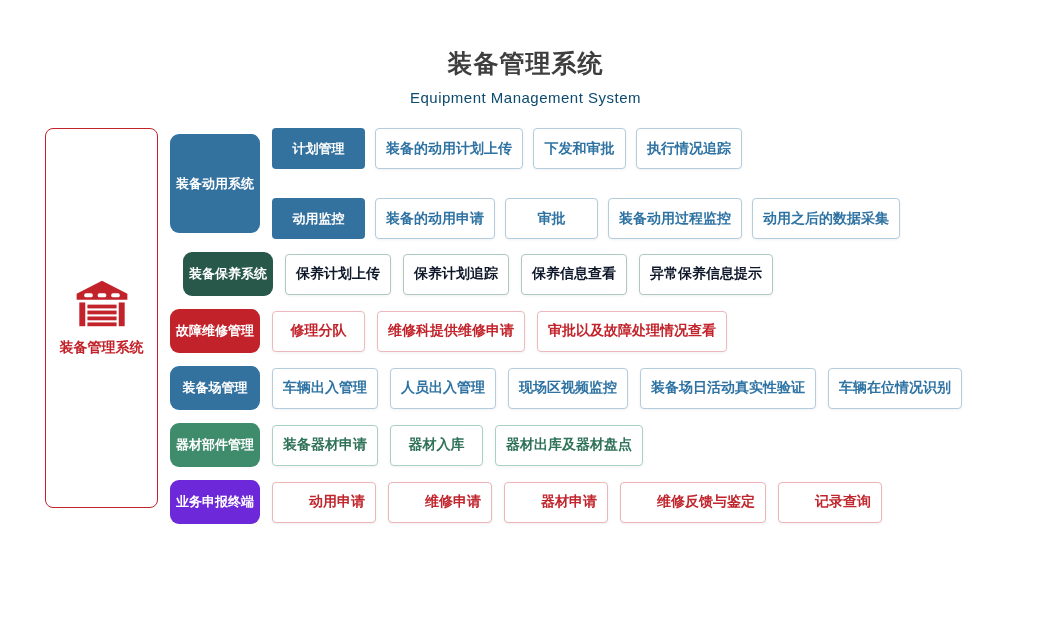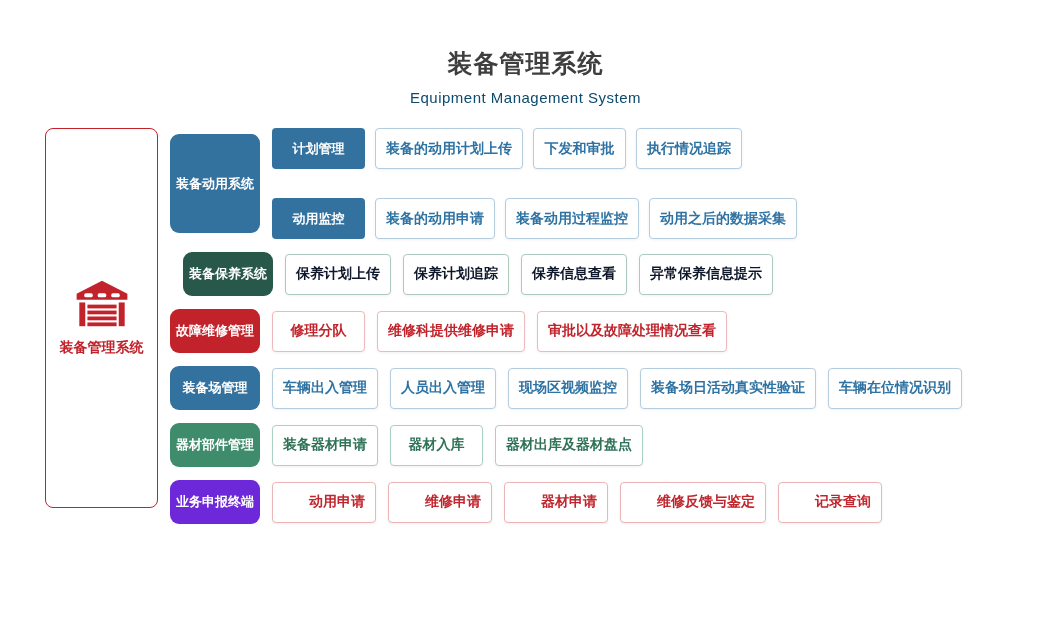--- a/index.html
+++ b/index.html
@@ -106,20 +106,21 @@
         <div class="subrows">
           <div class="subrow">
             <div class="lead bg-blue">计划管理</div>
             <div class="item o-blue">装备的动用计划上传</div>
             <div class="item o-blue">下发和审批</div>
             <div class="item o-blue">执行情况追踪</div>
           </div>
           <div class="subrow">
             <div class="lead bg-blue">动用监控</div>
             <div class="item o-blue">装备的动用申请</div>
+            <div class="item o-blue">审批</div>
             <div class="item o-blue">装备动用过程监控</div>
             <div class="item o-blue">动用之后的数据采集</div>
           </div>
         </div>
       </div>
 
       <div class="group-row">
         <div class="cat bg-dgreen">装备保养系统</div>
         <div class="item o-dgreen">保养计划上传</div>
         <div class="item o-dgreen">保养计划追踪</div>

